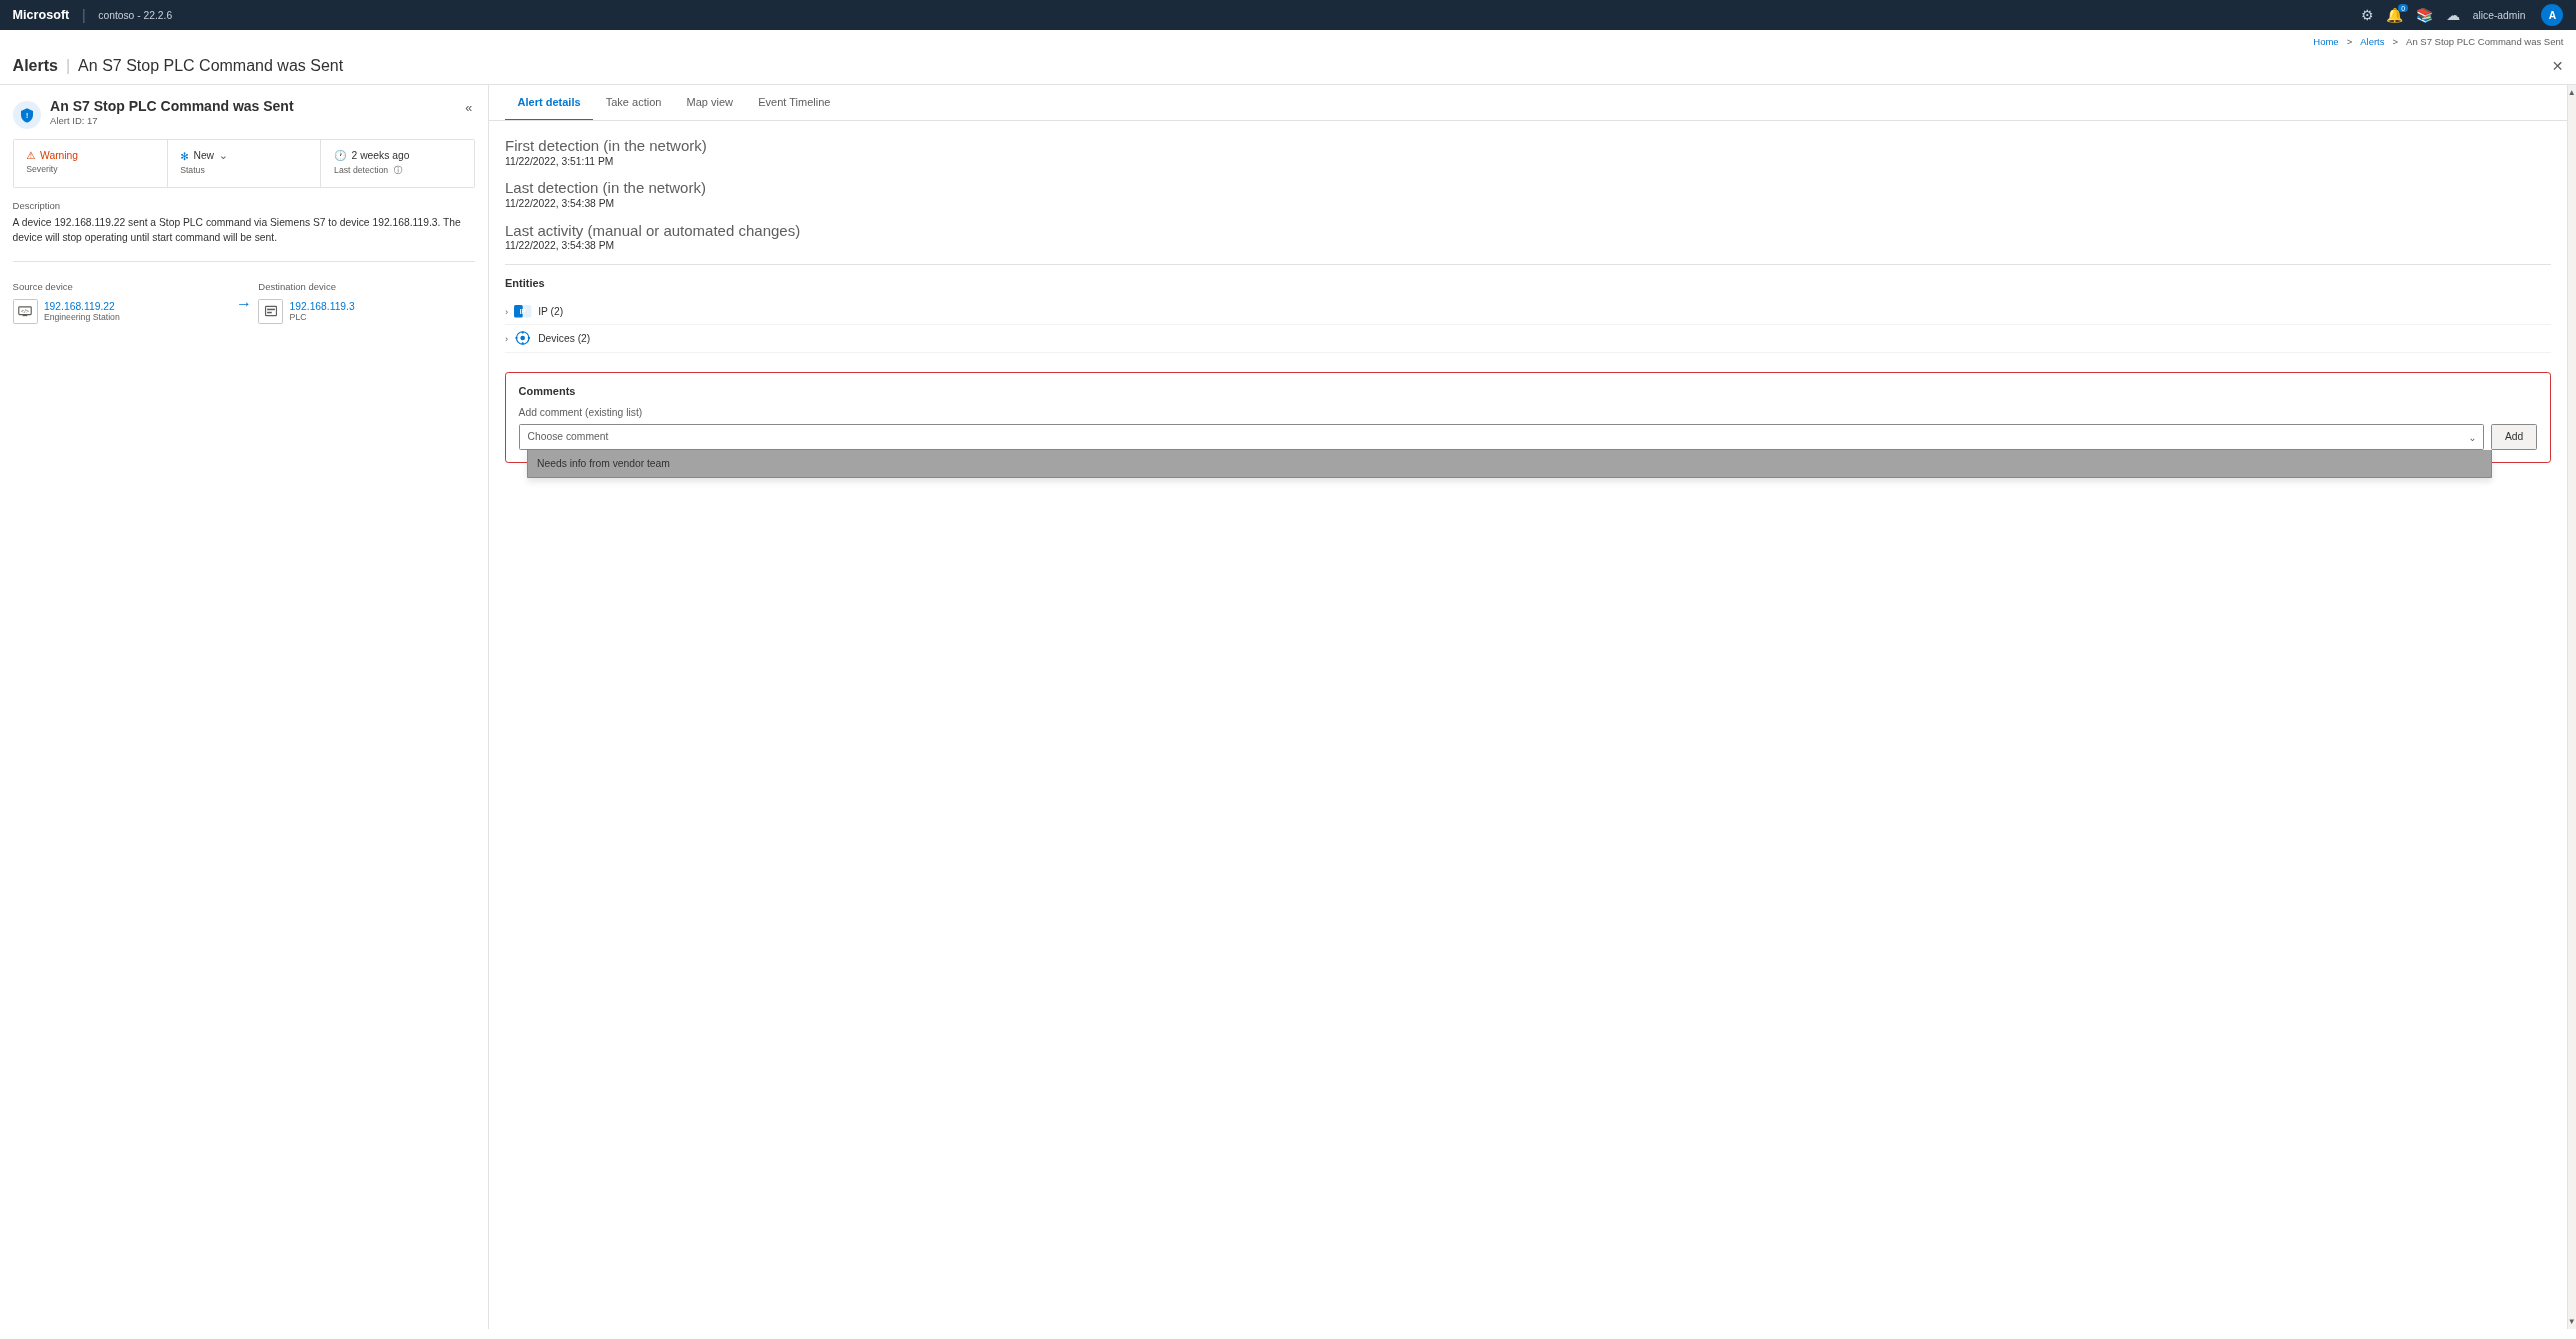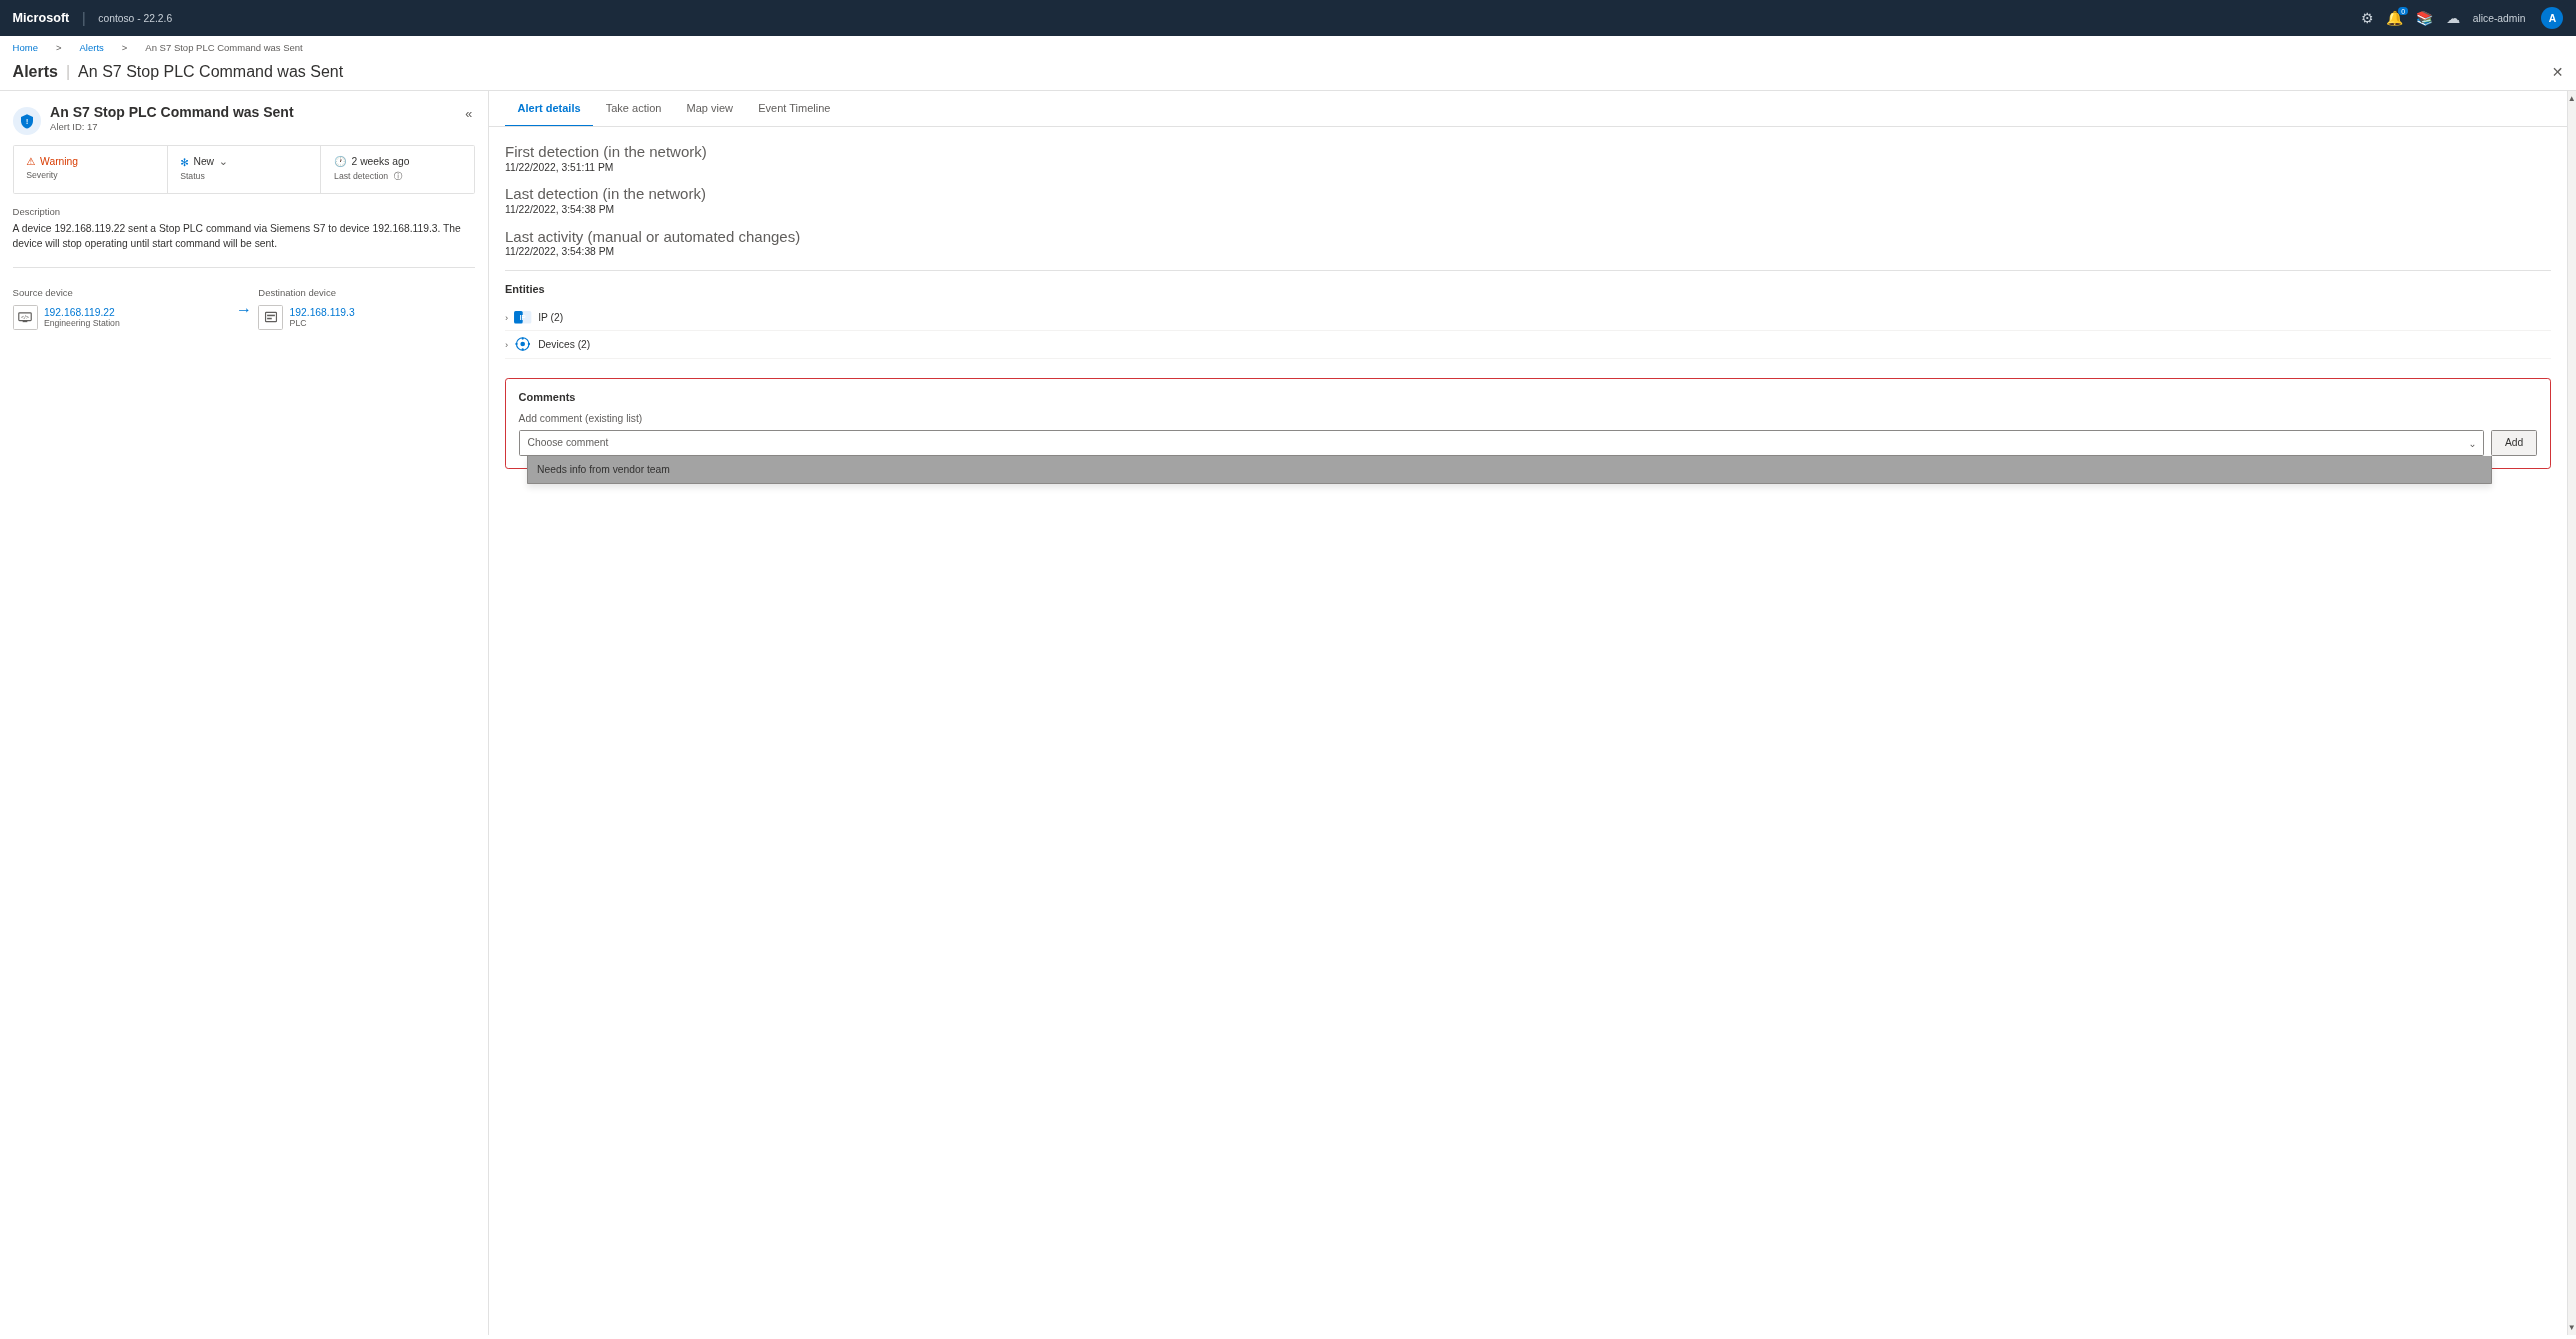--- a/index.html
+++ b/index.html
@@ -2,21 +2,21 @@
 <html style="font-size:12.6px"><head>
   <meta charset="utf-8">
   <style>
     * { box-sizing: border-box; margin: 0; padding: 0; }
     body { font-family: 'Segoe UI', sans-serif; font-size: 11px; background: #fff; color: #323130; overflow: hidden; }
 
     
     .navbar {
       background: #1b2a3b;
       color: #fff;
-      height: 36px;
+      height: 30px;
       display: flex;
       align-items: center;
       padding: 0 12.6px;
       gap: 9.5px;
     }
     .navbar-brand { font-size: 12.6px; font-weight: 700; color: #fff; }
     .navbar-sep { color: #5a6a7a; font-size: 14px; margin: 0 3.2px; }
     .navbar-tenant { font-size: 10.3px; color: #c8d0d8; }
     .navbar-right { margin-left: auto; display: flex; align-items: center; gap: 12.6px; }
     .navbar-icon { color: #c8d0d8; font-size: 14px; cursor: pointer; position: relative; }
@@ -34,21 +34,21 @@
       background: #0078d4; color: #fff;
       display: flex; align-items: center; justify-content: center;
       font-size: 10.3px; font-weight: 600;
     }
 
     
     .breadcrumb {
       padding: 6.3px 12.6px;
       font-size: 9.5px;
       color: #605e5c;
-      display: flex; align-items: center; gap: 18px;
+      display: flex; align-items: center; gap: 8px; justify-content: flex-end;
     }
     .breadcrumb a { color: #0078d4; text-decoration: none; cursor: pointer; }
     .breadcrumb-sep { color: #605e5c; }
 
     
     .page-title-bar {
       display: flex; align-items: center; padding: 3.2px 12.6px 9.5px 12.6px;
       border-bottom: 0.8px solid #e1e1e1;
     }
     .page-title-bar .title-main { font-size: 16px; font-weight: 600; color: #323130; }

